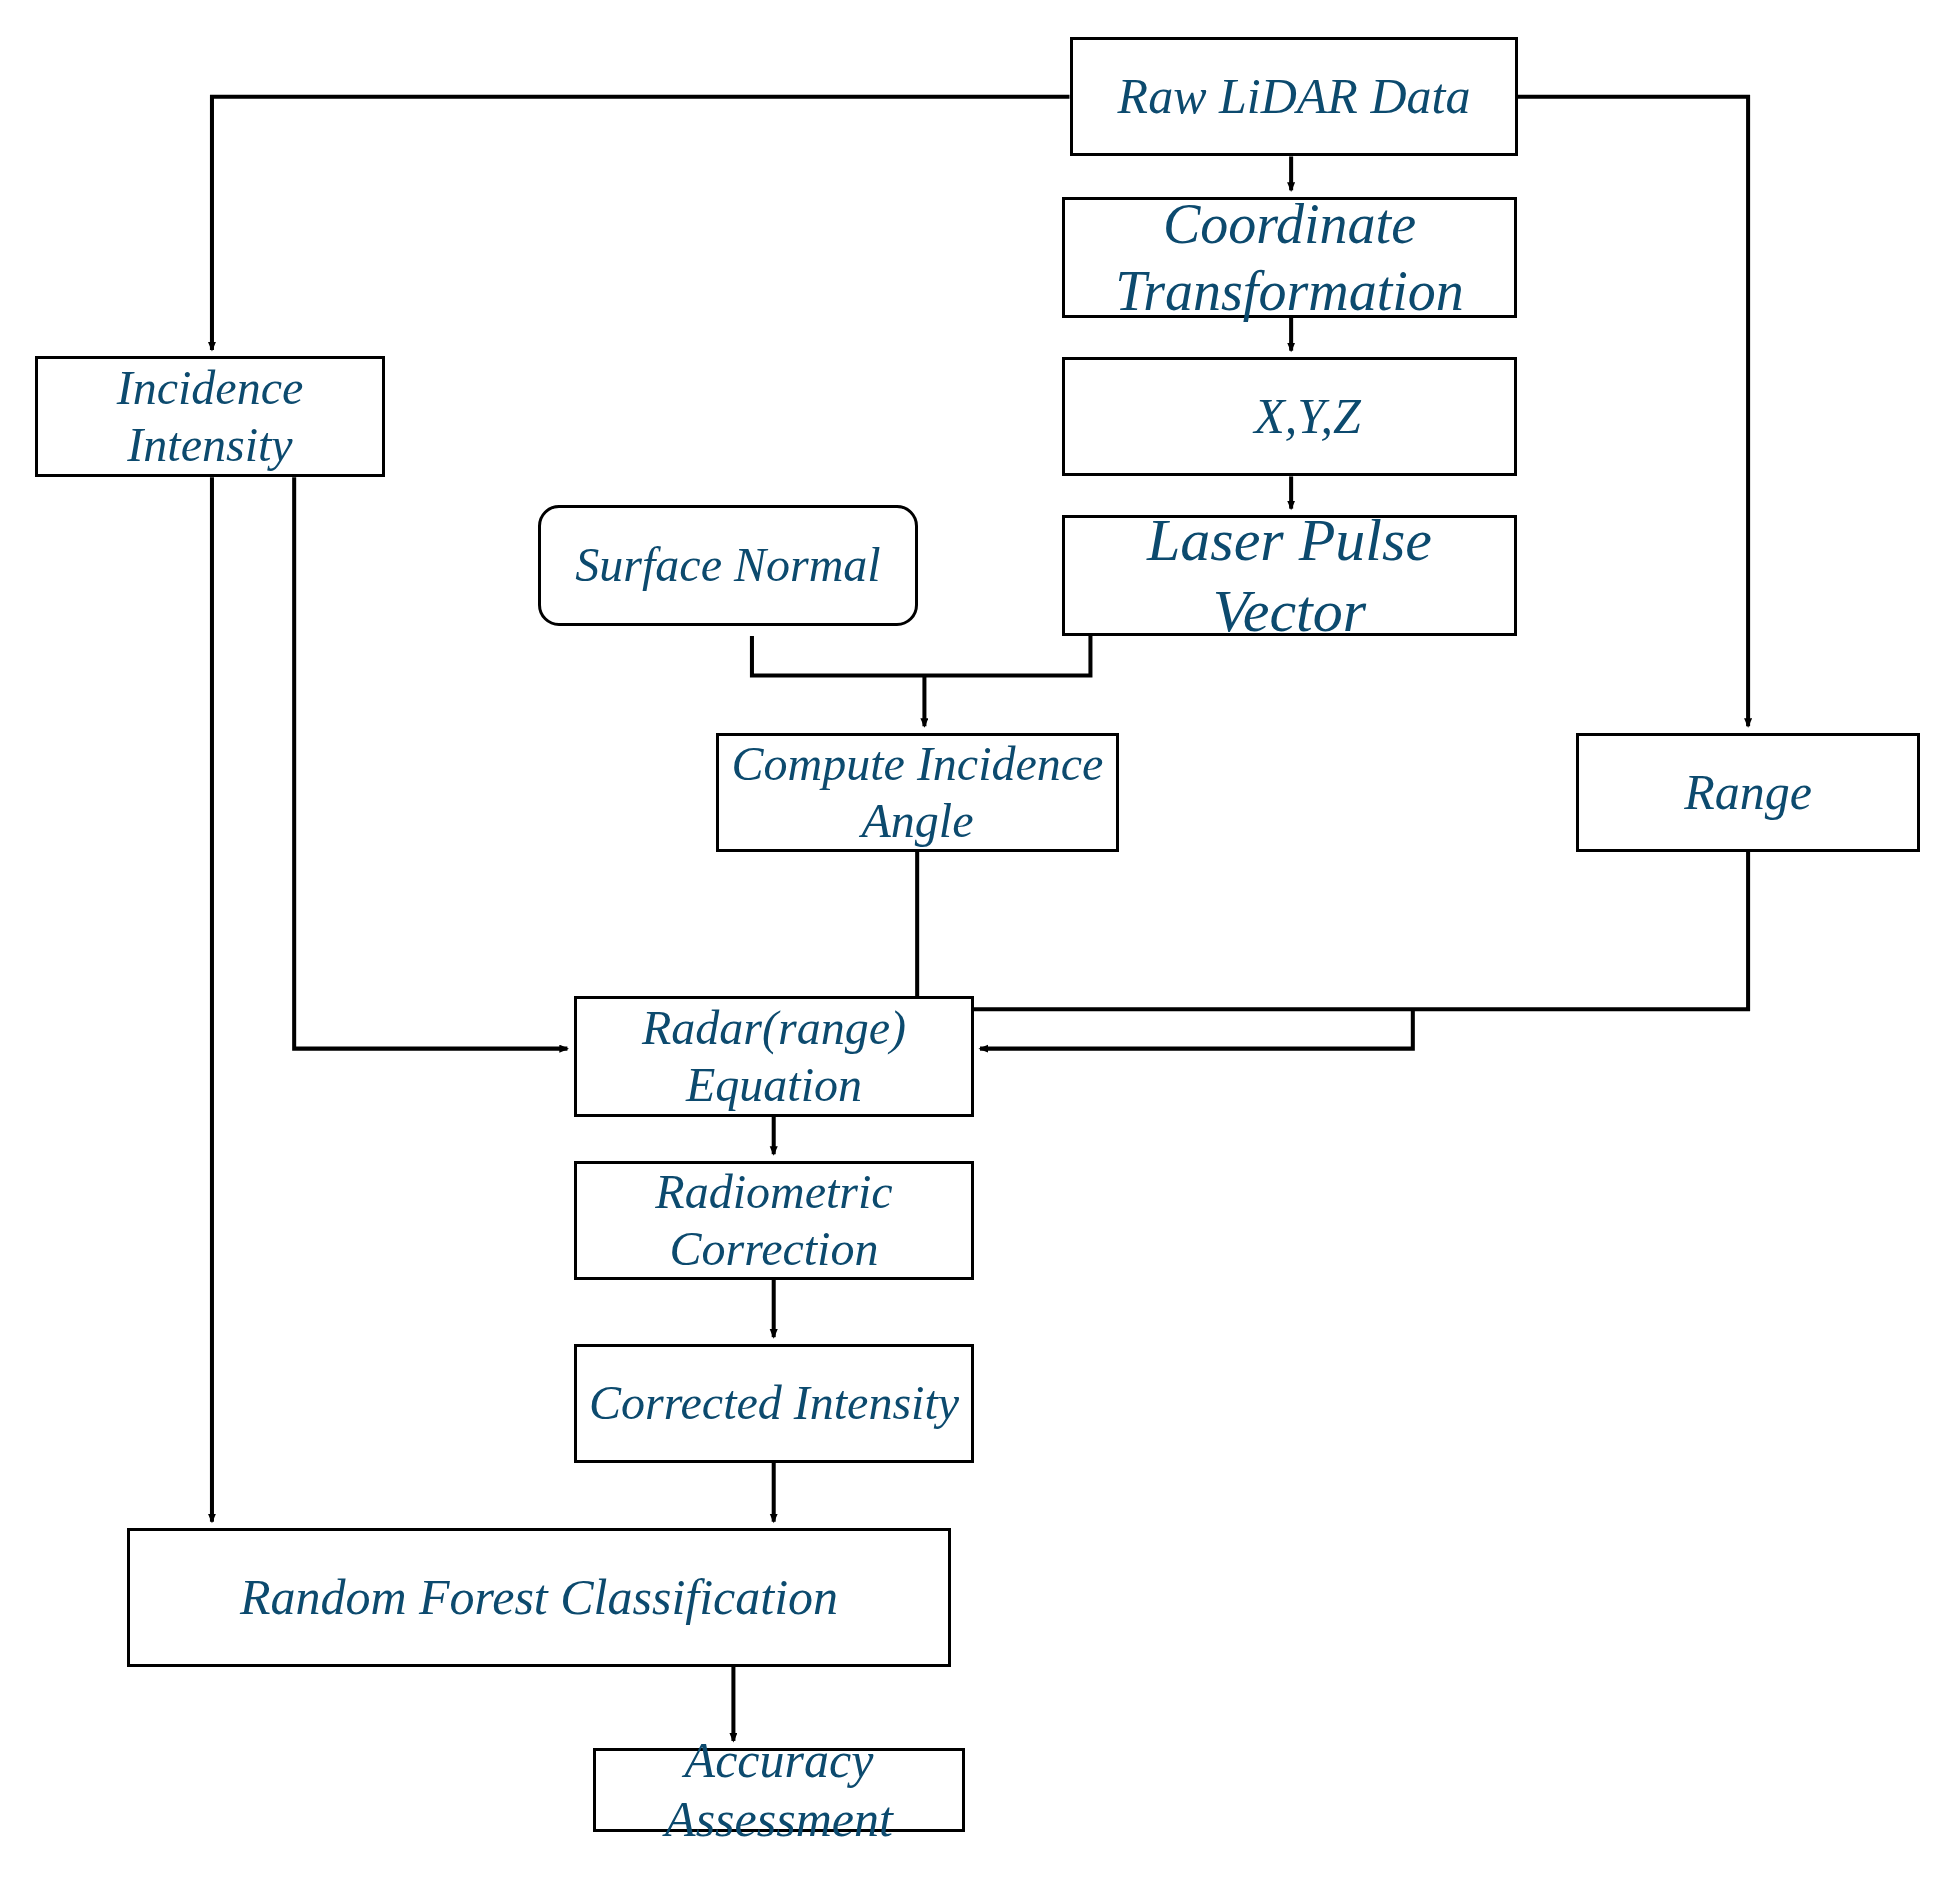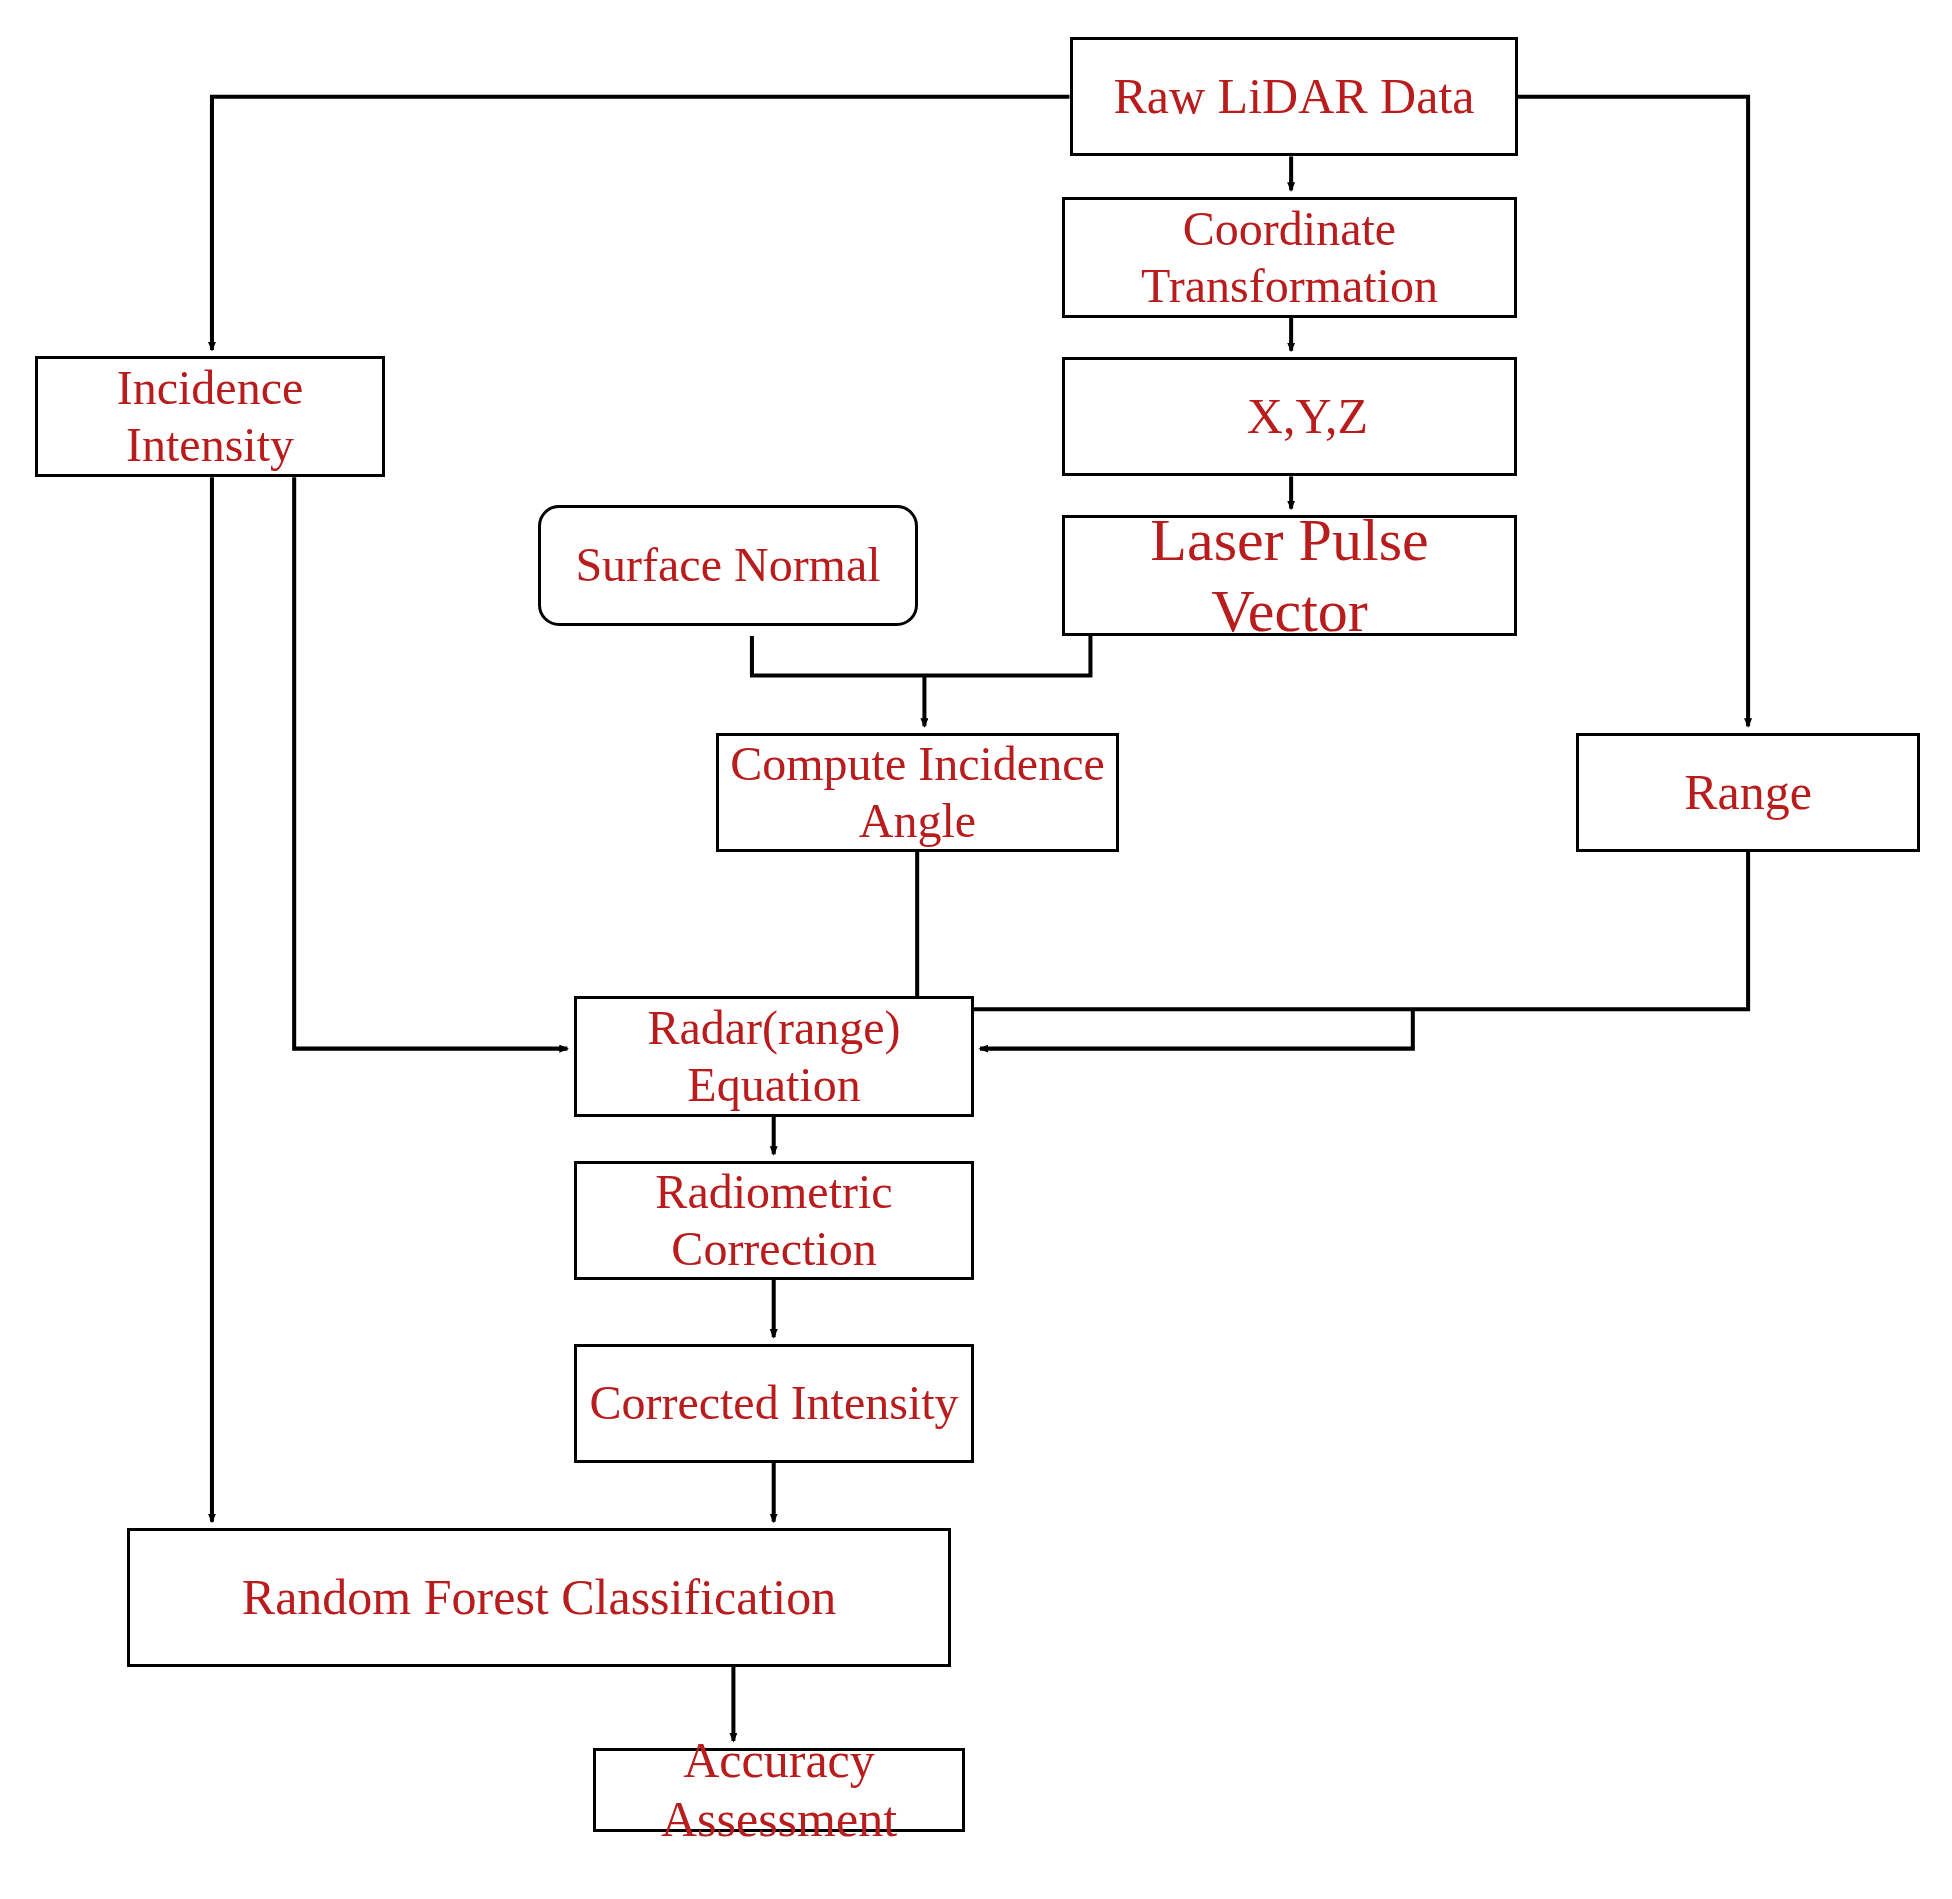--- a/index.html
+++ b/index.html
@@ -27,29 +27,30 @@
   }
   .node {
     position: absolute;
     box-sizing: border-box;
     border: 3.2px solid #000000;
     background: #ffffff;
     display: flex;
     align-items: center;
     justify-content: center;
     text-align: center;
-    color: #b91c1c;
+    color: #0c4a6e;
     line-height: 1.18;
     font-family: "Liberation Serif", "DejaVu Serif", serif;
     font-weight: 400;
     white-space: pre-line;
     z-index: 2;
+    font-style: italic;
   }
   .n-raw       { left:1070px; top:37px;   width:448px; height:119px; font-size:50px; }
-  .n-coord     { left:1062px; top:197px;  width:455px; height:121px; font-size:48px; }
+  .n-coord     { left:1062px; top:197px;  width:455px; height:121px; font-size:56px; }
   .n-xyz       { left:1062px; top:357px;  width:455px; height:119px; font-size:50px;padding-left:36px; }
   .n-laser     { left:1062px; top:515px;  width:455px; height:121px; font-size:60px; }
   .n-surface   { left:538px;  top:505px;  width:380px; height:121px; font-size:48px;border-radius:21px; }
   .n-original  { left:35px;   top:356px;  width:350px; height:121px; font-size:48px; }
   .n-range     { left:1576px; top:733px;  width:344px; height:119px; font-size:50px; }
   .n-incidence { left:716px;  top:733px;  width:403px; height:119px; font-size:48px; }
   .n-radar     { left:574px;  top:977px; width:400px; height:121px; font-size:48px;margin-top:19px; }
   .n-radiom    { left:574px;  top:1161px; width:400px; height:119px; font-size:48px; }
   .n-corrected { left:574px;  top:1344px; width:400px; height:119px; font-size:48px; }
   .n-rf        { left:127px;  top:1528px; width:824px;height:139px; font-size:50px; }

